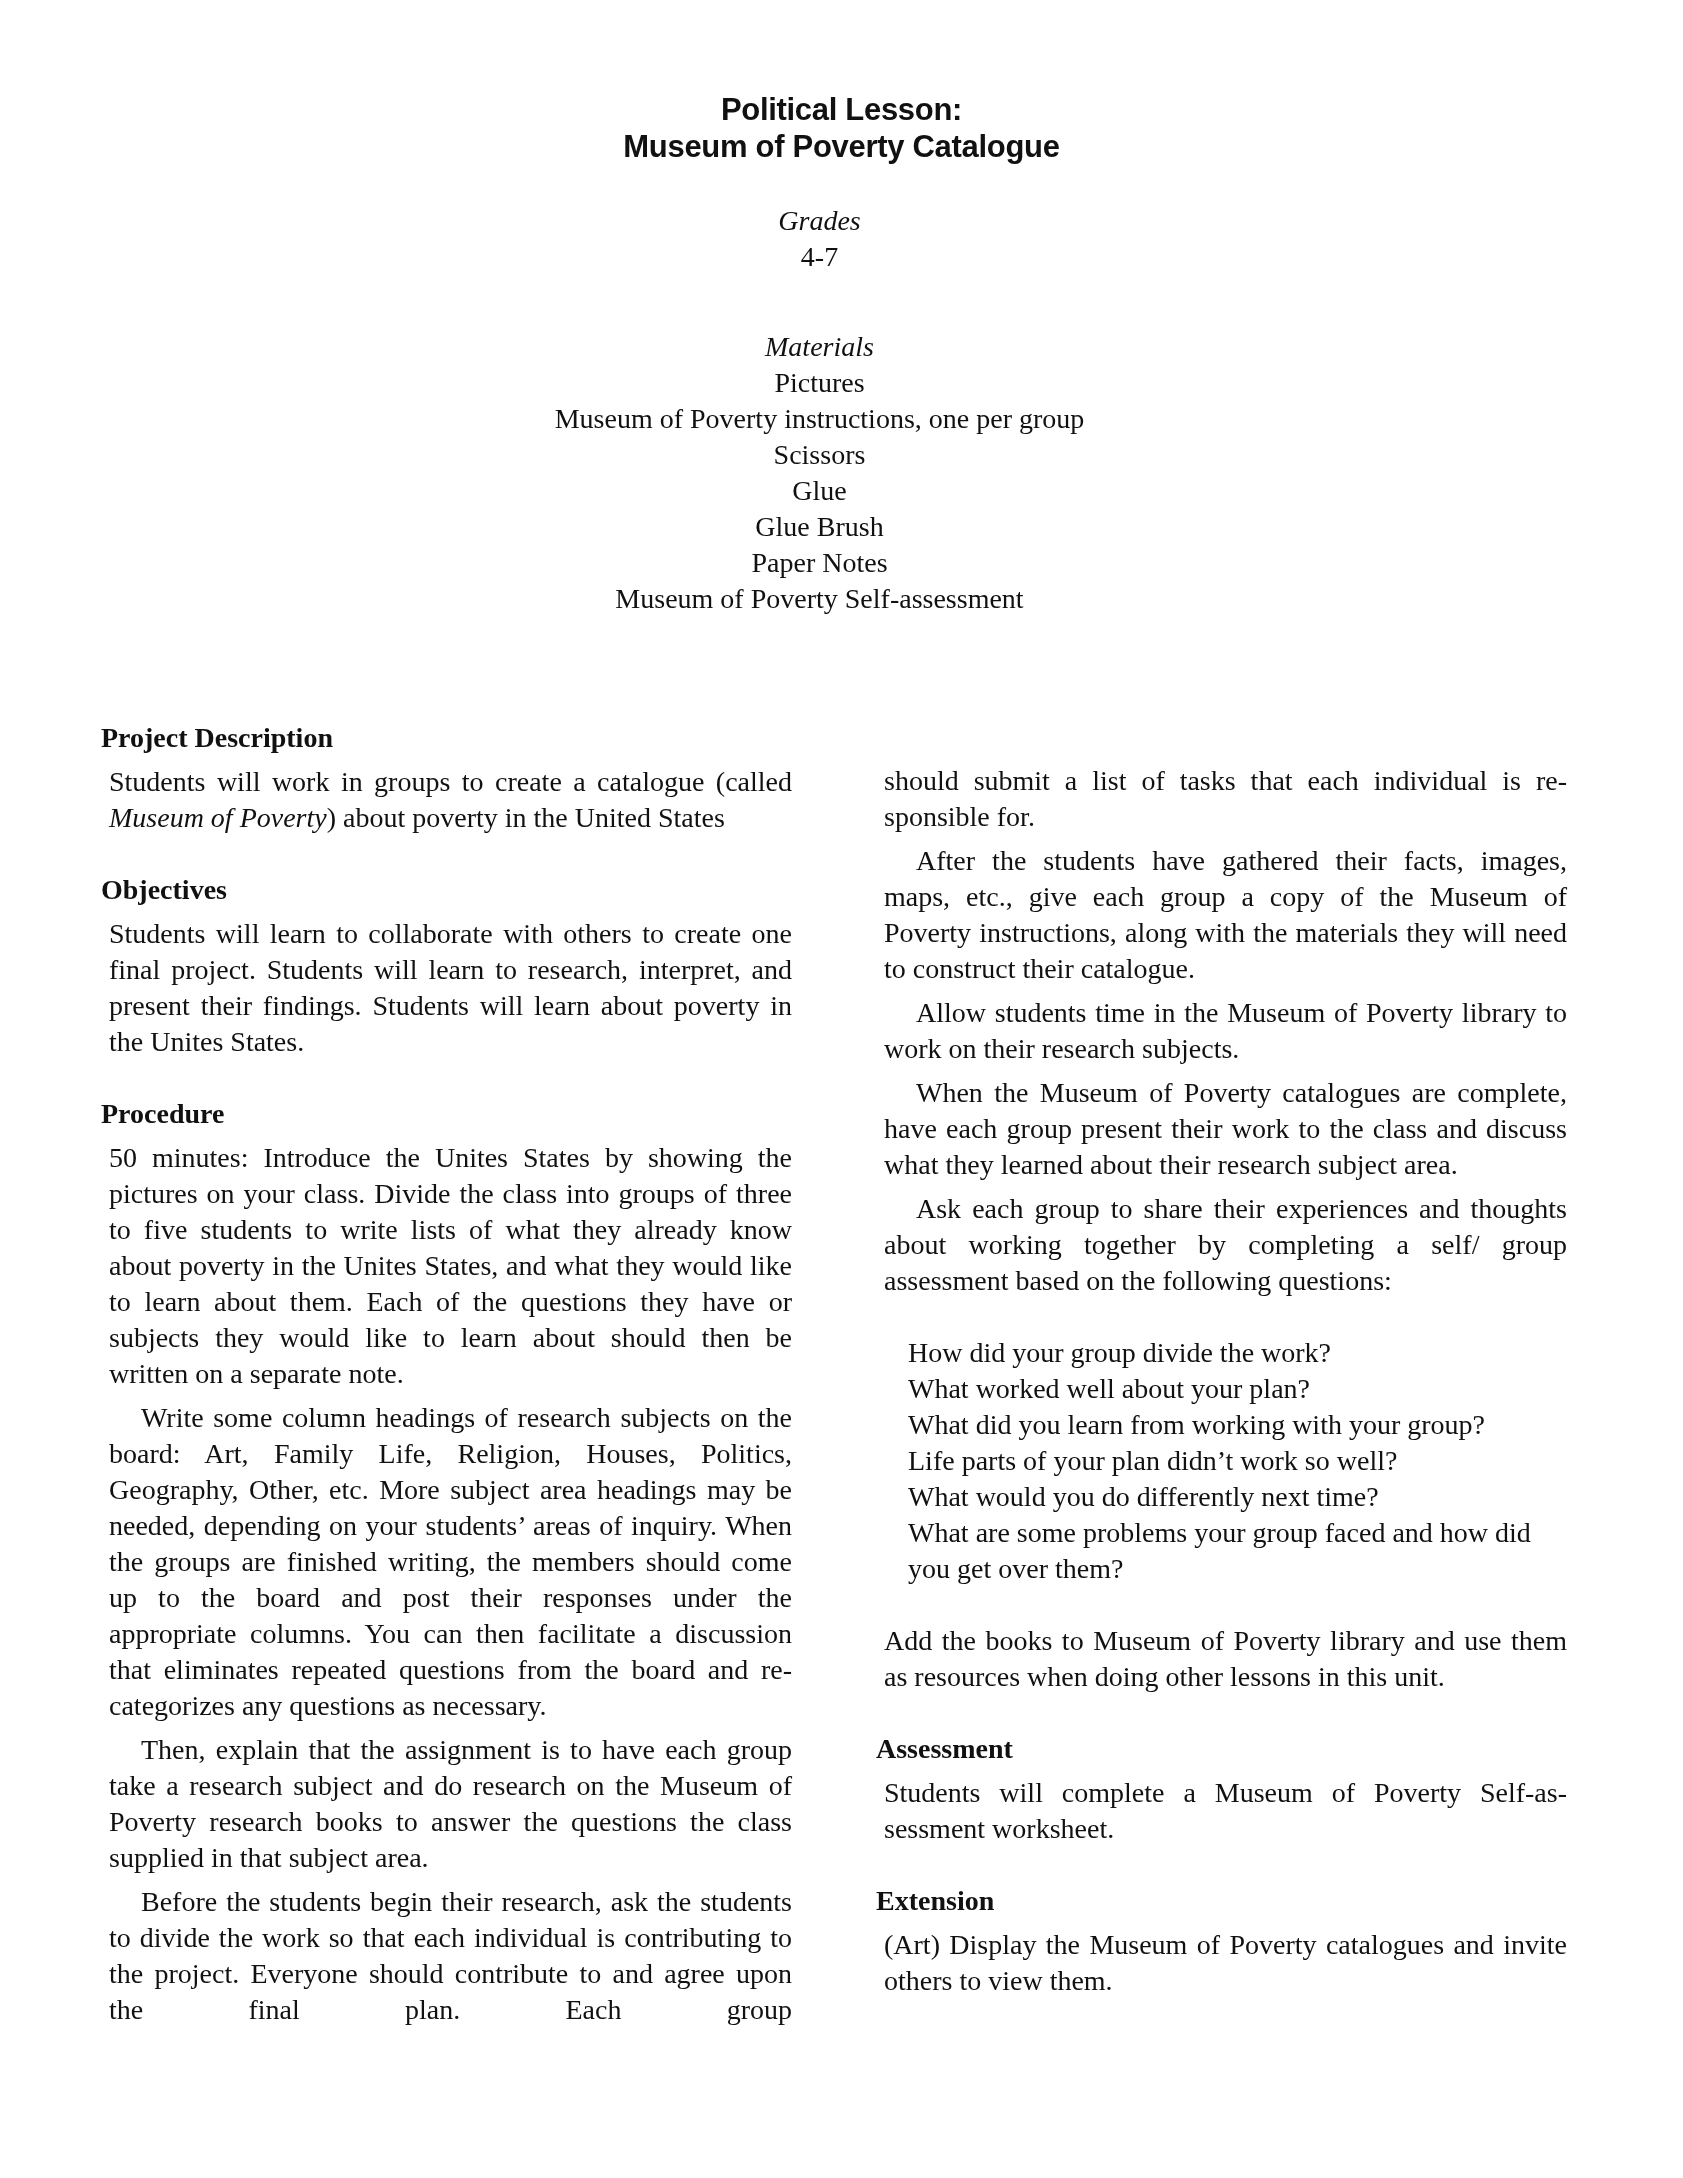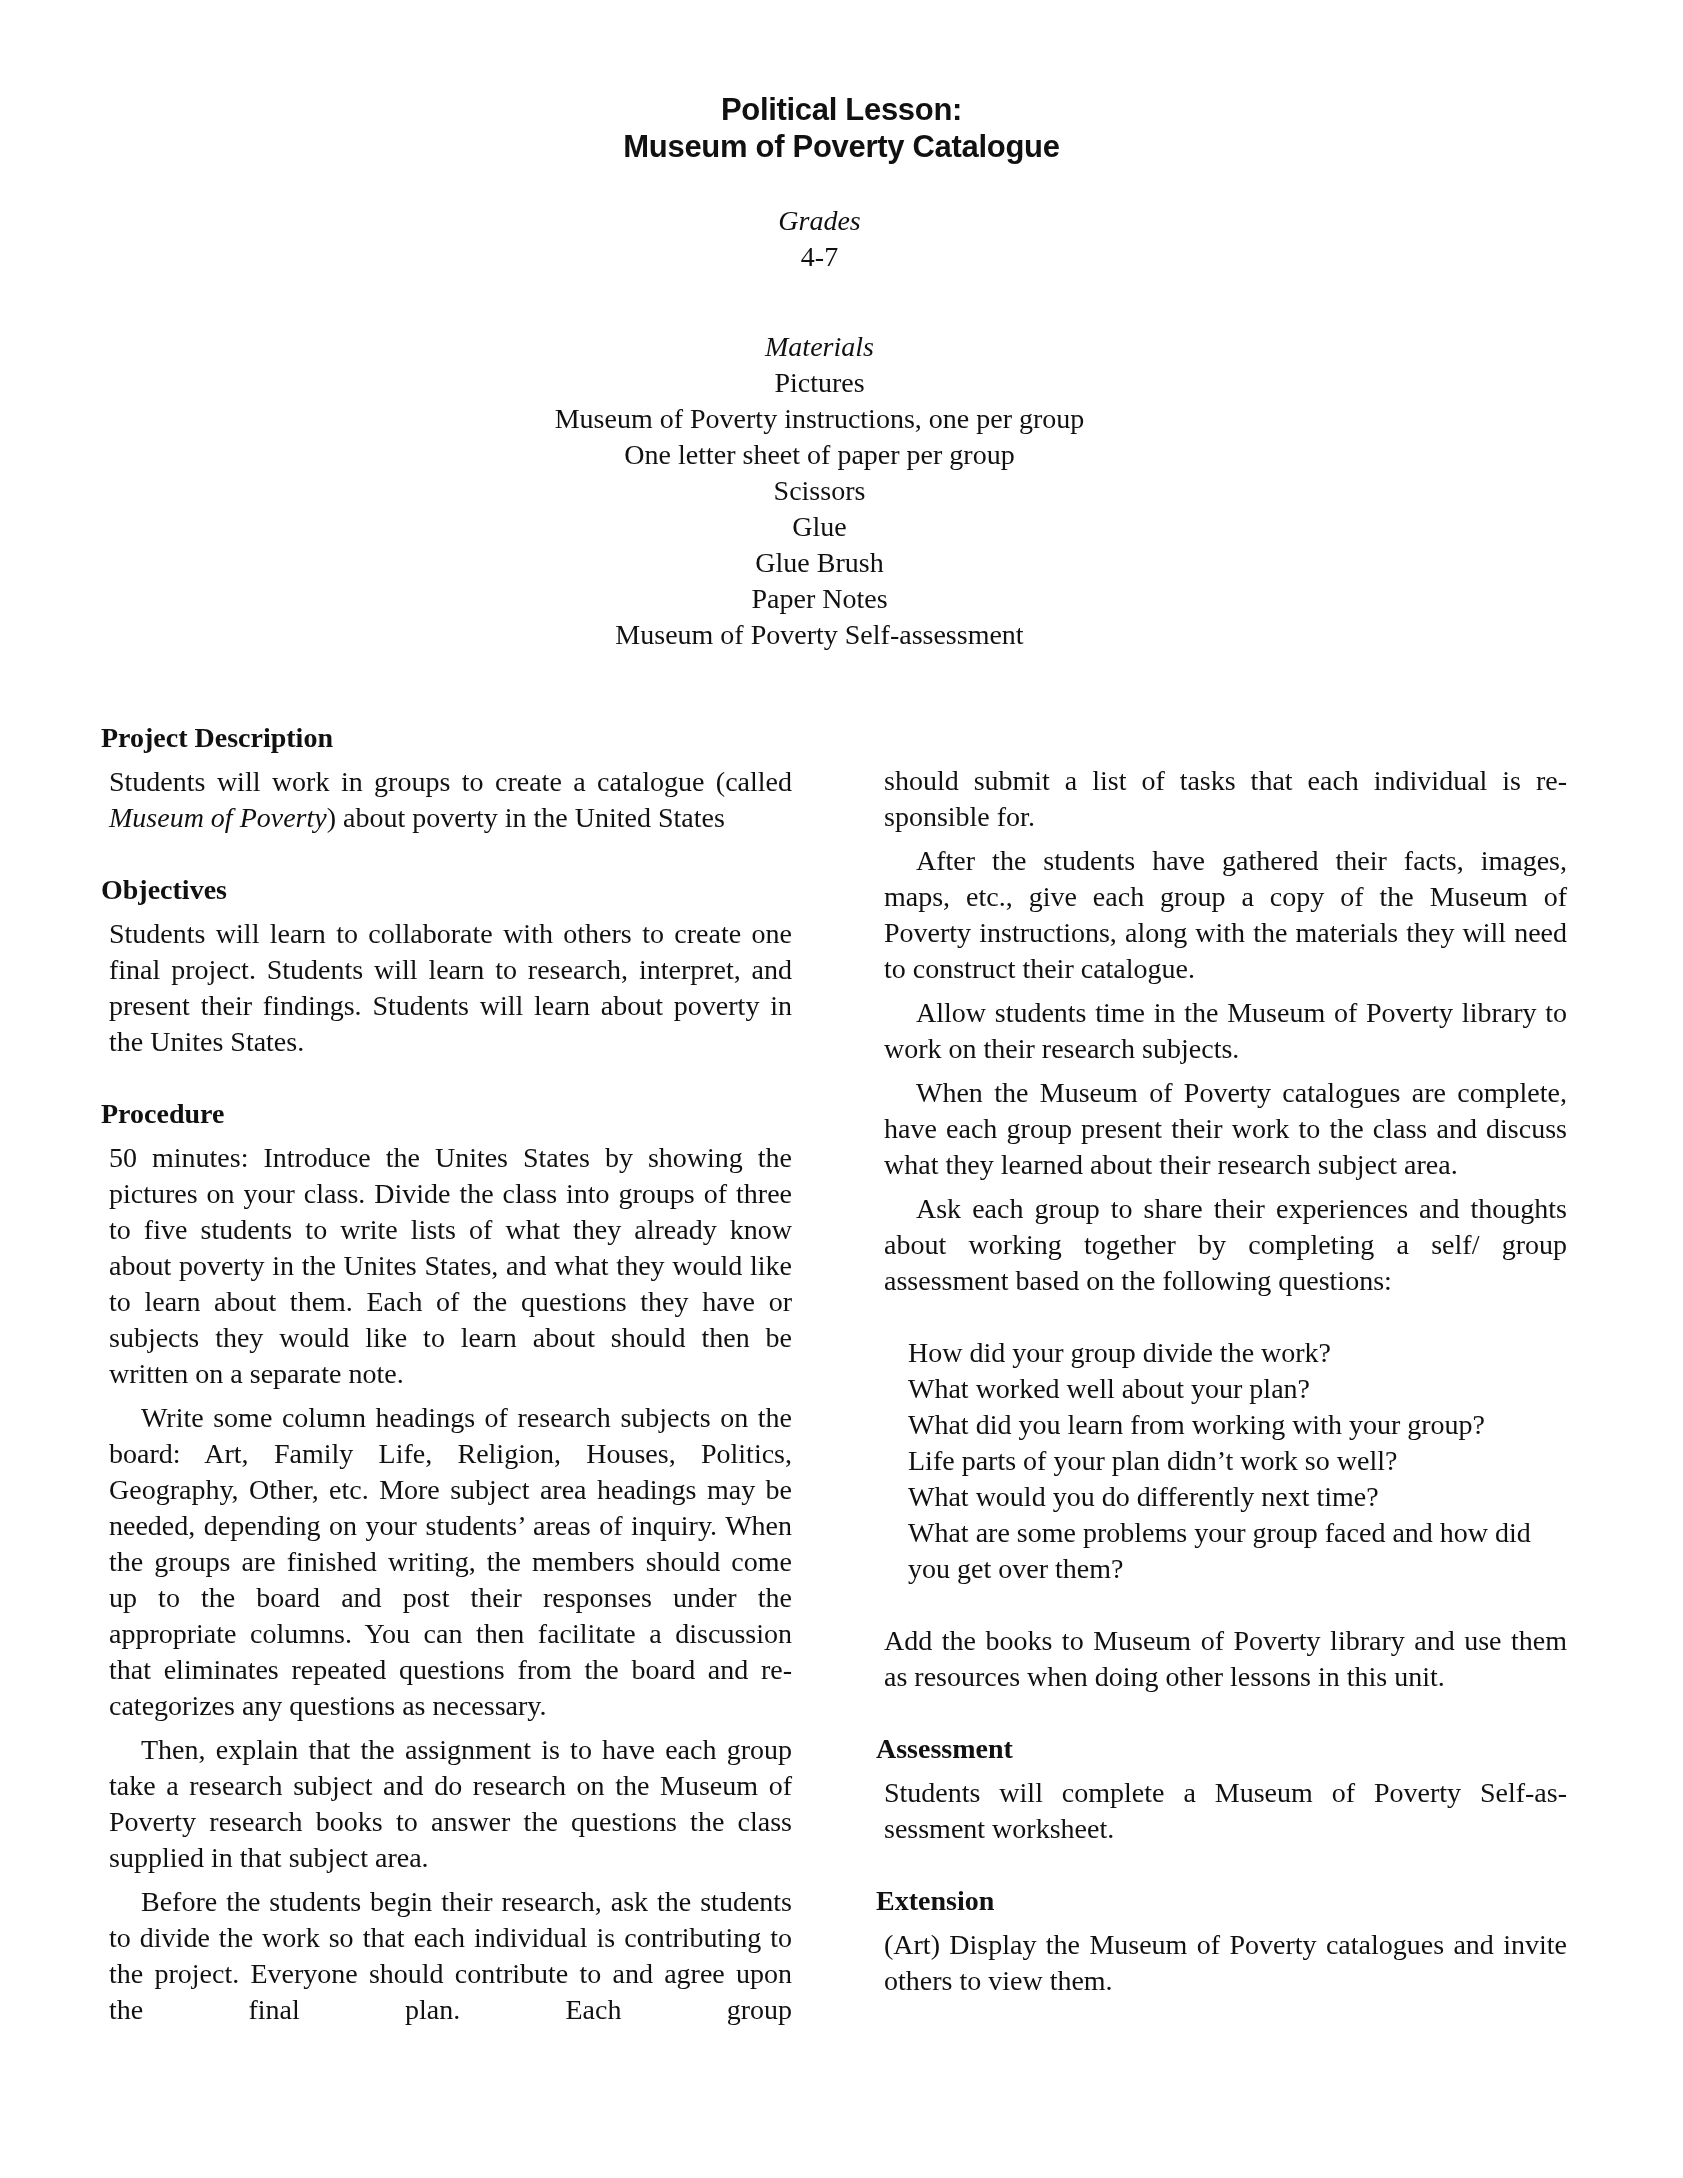--- a/index.html
+++ b/index.html
@@ -44,21 +44,20 @@
 
   <div class="meta grades">
     <span class="label">Grades</span>
     <span class="item">4-7</span>
   </div>
 
   <div class="meta materials">
     <span class="label">Materials</span>
     <span class="item">Pictures</span>
     <span class="item">Museum of Poverty instructions, one per group</span>
-    <span class="item">One letter sheet of paper per group</span>
     <span class="item">Scissors</span>
     <span class="item">Glue</span>
     <span class="item">Glue Brush</span>
     <span class="item">Paper Notes</span>
     <span class="item">Museum of Poverty Self-assessment</span>
   </div>
 
   <div class="col col-left">
     <div class="sec">
       <span class="sec-head">Project Description</span>

